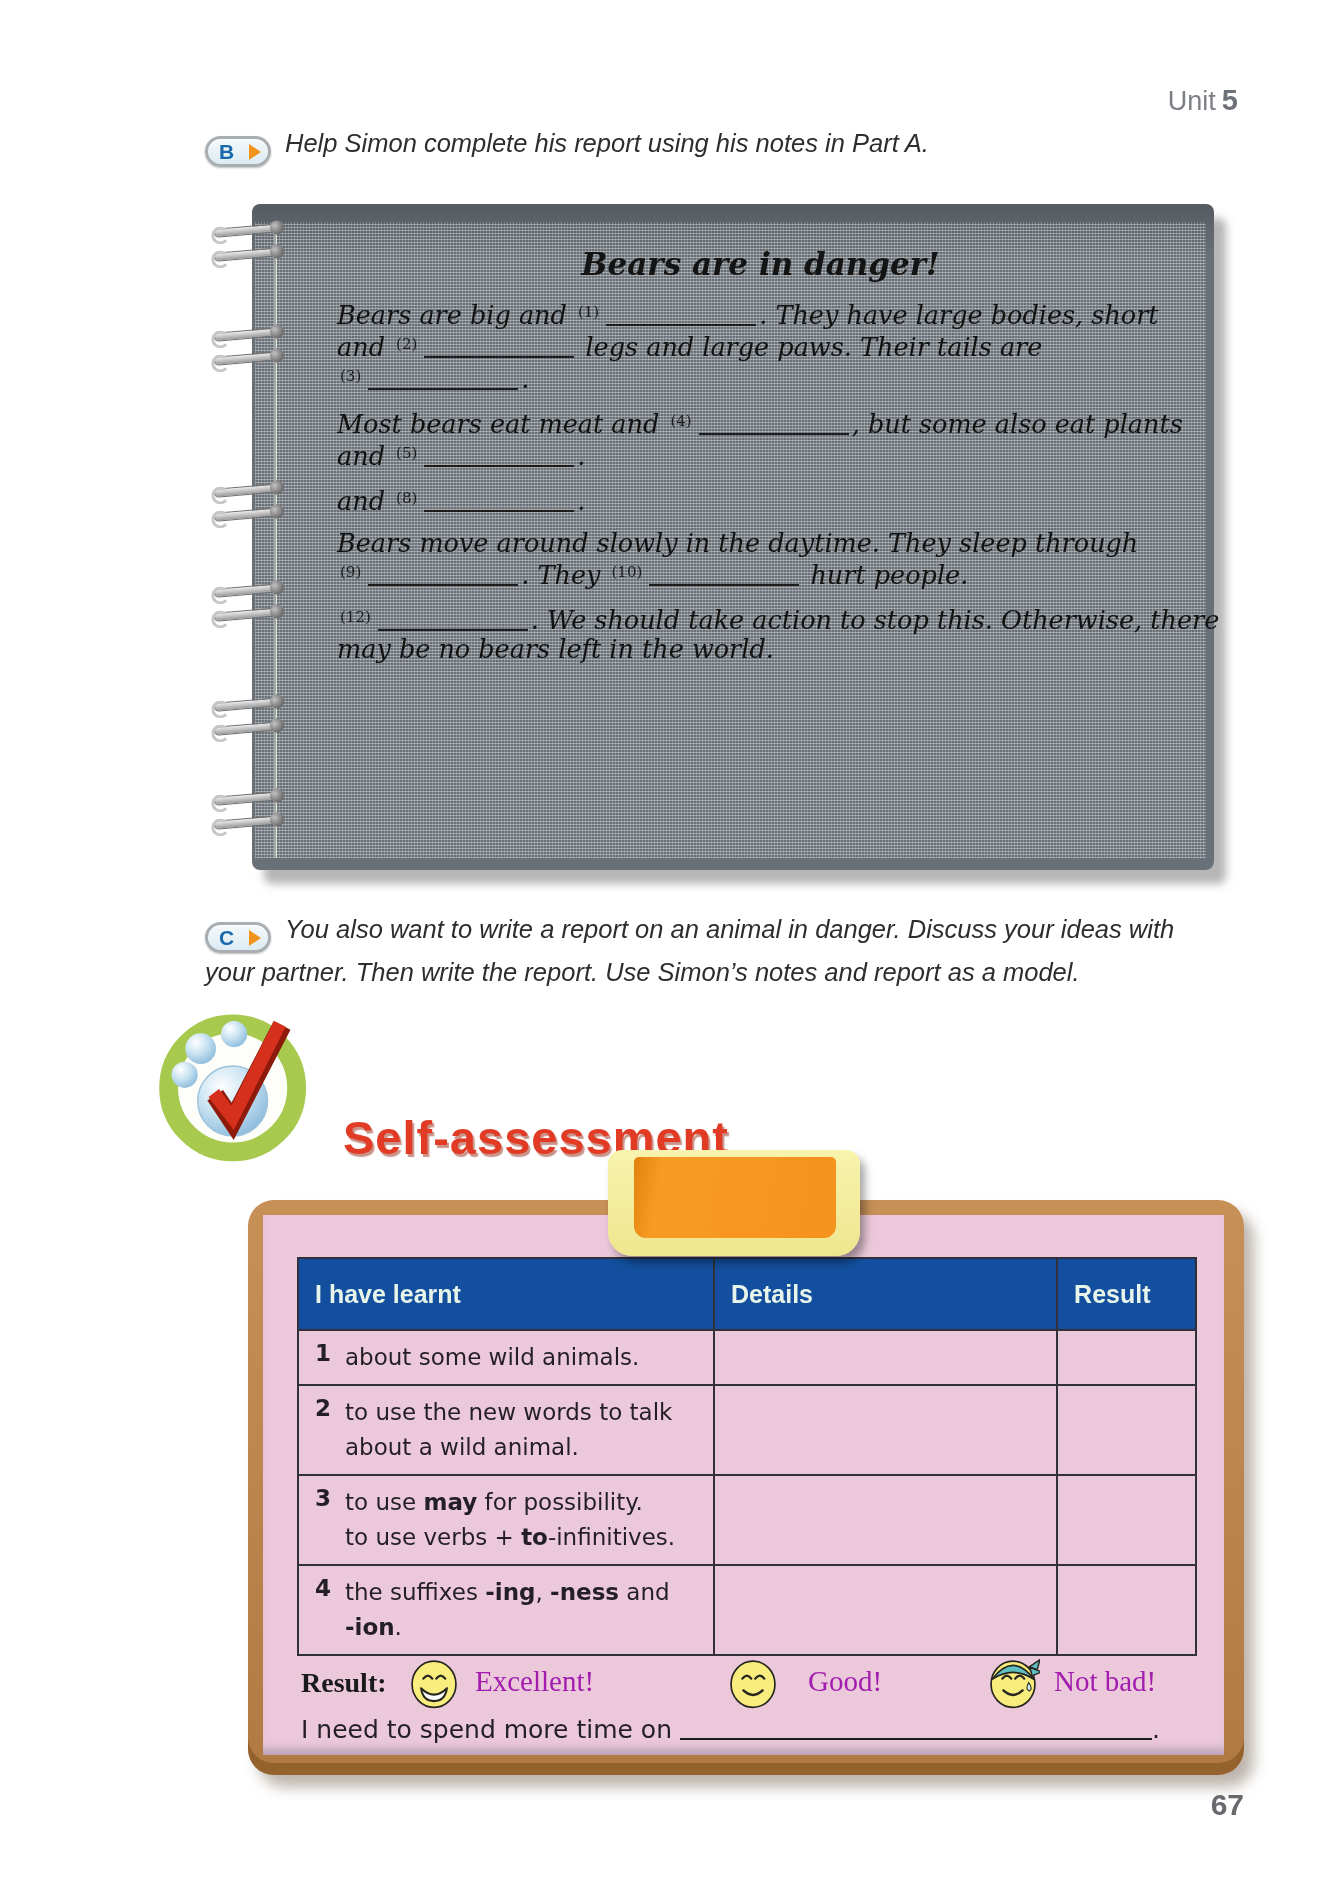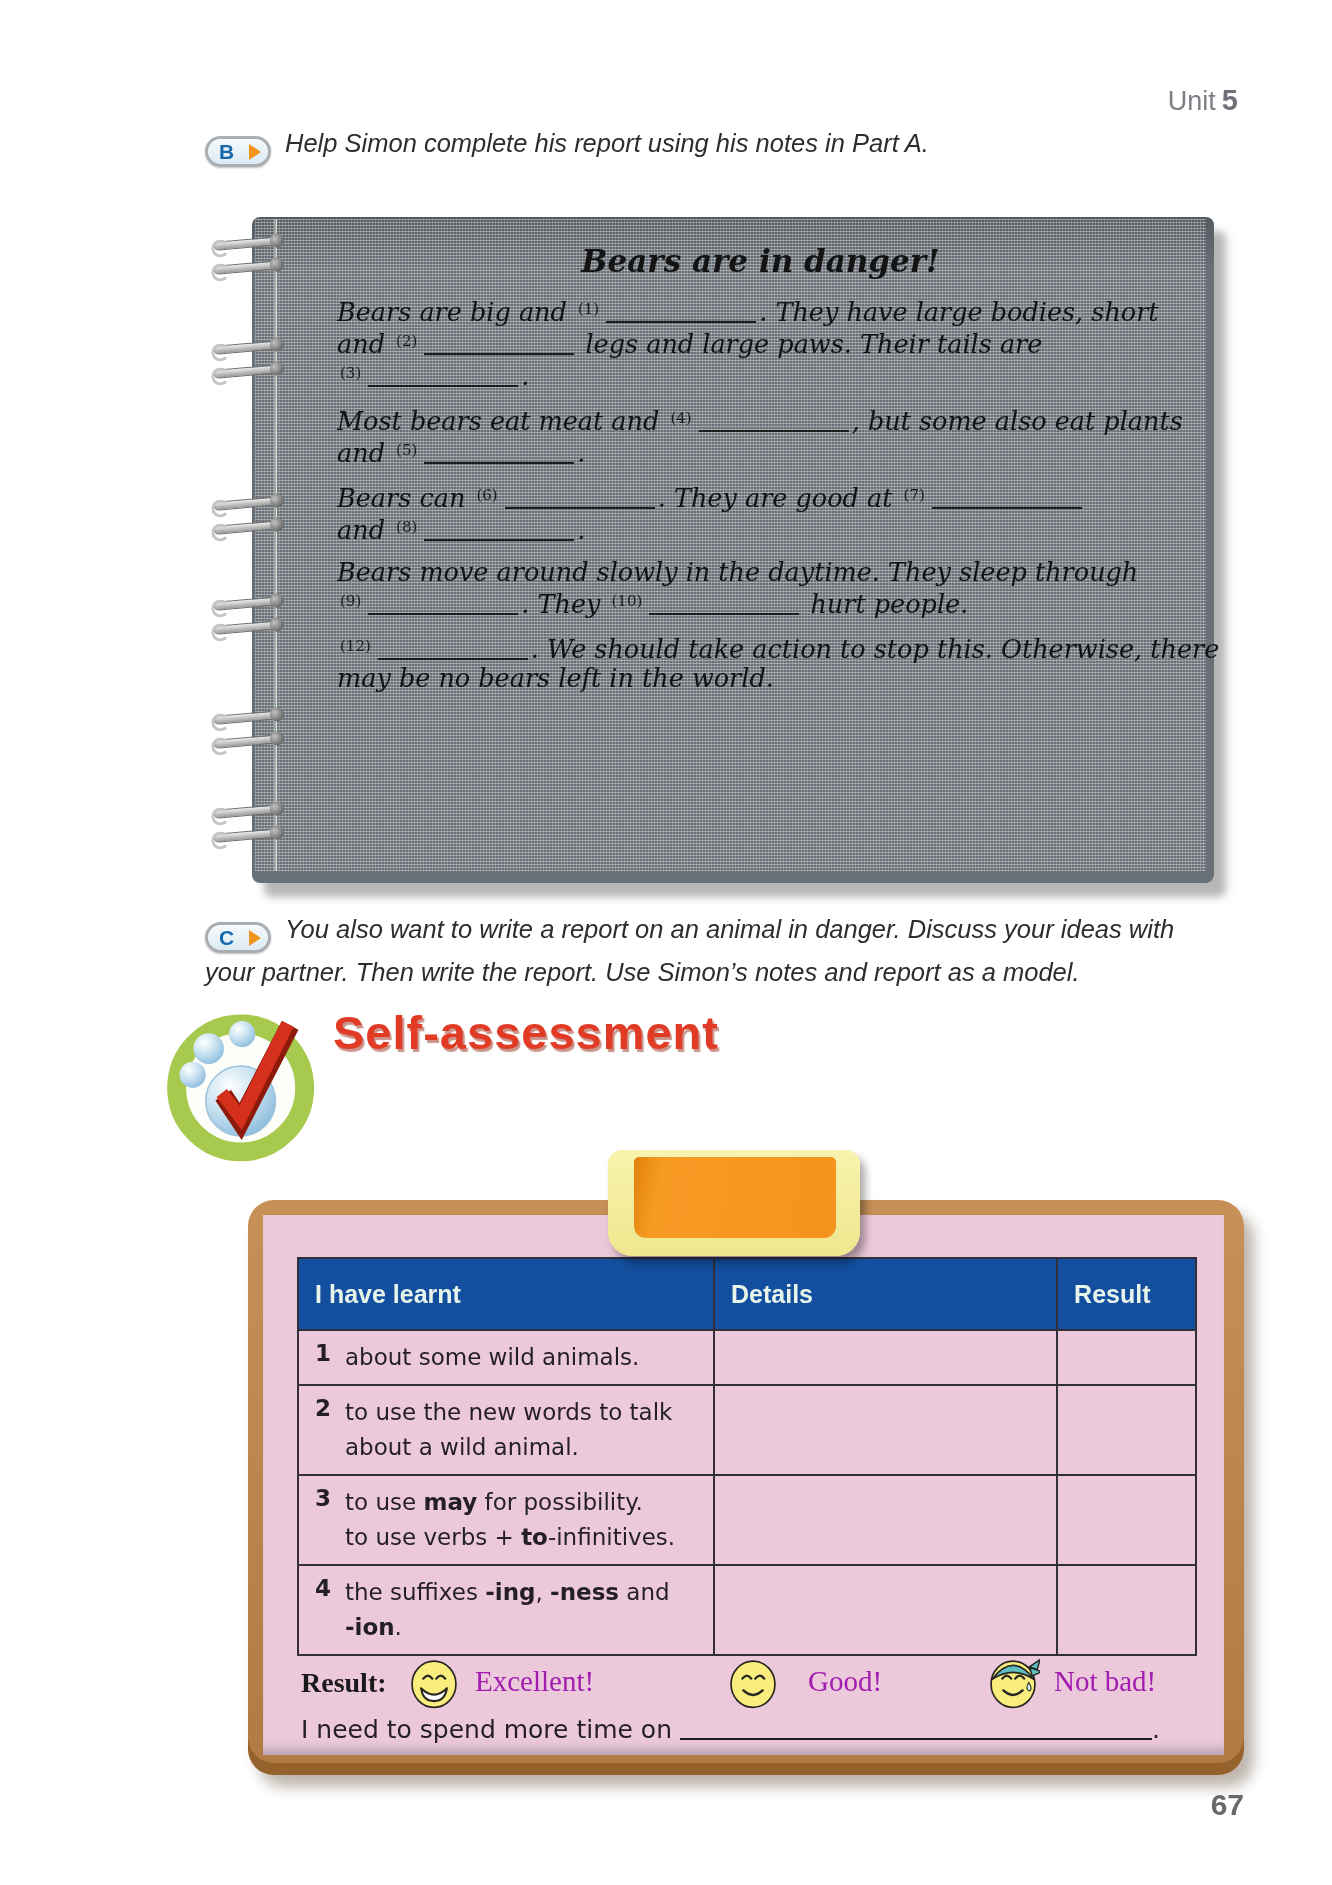--- a/index.html
+++ b/index.html
@@ -17,23 +17,23 @@
   .badge { display:inline-flex; align-items:center; justify-content:space-between;
     width:66px; height:31px; border-radius:16px; padding:0 7px 0 11px; margin-right:14px;
     background:linear-gradient(#f4f9fb,#dcebf3); border:3px solid #a9aeb2;
     box-shadow:inset 0 1px 2px #ffffff, 0 1px 2px rgba(0,0,0,.25);
     font-style:normal; vertical-align:-7px; }
   .badge-letter { font-weight:bold; font-size:21px; color:#1769ac; line-height:1; }
   .badge-arrow { width:0; height:0; border-left:12px solid #f0941e;
     border-top:8px solid transparent; border-bottom:8px solid transparent; }
 
   
-  .notebook { position:absolute; top:217px; left:252px; width:962px; height:666px;
+  .notebook { position:absolute; top:204px; left:252px; width:962px; height:666px;
     background:linear-gradient(#565b62,#6a7078 8%,#6a7078); border-radius:8px;
-    padding:2px 8px 12px 3px;
+    padding:18px 8px 12px 3px;
     box-shadow:12px 14px 8px rgba(110,110,110,.5); }
   .paper { position:relative; width:100%; height:100%;
     background:linear-gradient(#ebf1eb,#e6ede7);
     background-image:
       repeating-linear-gradient(0deg, rgba(255,255,255,.35) 0 1px, rgba(0,0,0,0) 1px 3px),
       repeating-linear-gradient(90deg, rgba(208,219,210,.3) 0 1px, rgba(0,0,0,0) 1px 3px); }
   .spine { position:absolute; top:0; bottom:0; left:19px; width:2px; background:#9fa99f;
     box-shadow:1px 0 0 rgba(255,255,255,.7); }
   .ring { position:absolute; left:-38px; width:68px; height:9px; border-radius:5px;
     background:linear-gradient(#ececec,#989898); border:1px solid #6f6f6f;
@@ -47,21 +47,21 @@
   .nb-body { margin:0 50px 0 82px; font-family:"DejaVu Serif", serif; font-style:italic;
     font-size:25.5px; color:#121212; }
   .nb-par { margin-bottom:13px; }
   .nb-line { line-height:29px; white-space:nowrap; }
   .blank { display:inline-block; white-space:nowrap; margin:0 3px; }
   .blank-num { font-size:15px; font-style:normal; color:#1c1c1c; vertical-align:7px; margin-right:7px; }
   .blank-line { display:inline-block; width:150px; height:24px;
     border-bottom:2px solid #1d1d1d; vertical-align:-2px; }
 
   
-  .sa-header { position:absolute; top:1005px; left:165px; display:flex; align-items:flex-start; gap:8px; }
+  .sa-header { position:absolute; top:1005px; left:157px; display:flex; align-items:flex-end; gap:26px; }
   .sa-icon { width:160px; height:160px; flex:0 0 auto; }
   .sa-title { font-size:47px; font-weight:bold; letter-spacing:1px;
     color:var(--c-title-red,#e23b25); text-shadow:2px 3px 1px rgba(150,40,20,.5); }
 
   
   .clipboard { position:absolute; top:1200px; left:248px; width:996px; height:575px; }
   .board { position:absolute; inset:0; background:linear-gradient(#c69057,#b07a42);
     border-radius:26px;
     box-shadow:inset 0 -12px 0 rgba(125,78,28,.55), 10px 12px 14px rgba(90,70,50,.4); }
   .board-pink { position:absolute; left:15px; top:15px; right:20px; bottom:20px;
@@ -128,21 +128,20 @@
           <div class="nb-par">
             <div class="nb-line"><span class="nb-text">Bears are big and </span><span class="blank"><span class="blank-num">(1)</span><span class="blank-line"></span></span><span class="nb-text">. They have large bodies, short</span></div>
             <div class="nb-line"><span class="nb-text">and </span><span class="blank"><span class="blank-num">(2)</span><span class="blank-line"></span></span><span class="nb-text"> legs and large paws. Their tails are</span></div>
             <div class="nb-line"><span class="blank"><span class="blank-num">(3)</span><span class="blank-line"></span></span><span class="nb-text">.</span></div>
           </div>
           <div class="nb-par">
             <div class="nb-line"><span class="nb-text">Most bears eat meat and </span><span class="blank"><span class="blank-num">(4)</span><span class="blank-line"></span></span><span class="nb-text">, but some also eat plants</span></div>
             <div class="nb-line"><span class="nb-text">and </span><span class="blank"><span class="blank-num">(5)</span><span class="blank-line"></span></span><span class="nb-text">.</span></div>
           </div>
           <div class="nb-par">
-            <div class="nb-line"><span class="nb-text">Bears can </span><span class="blank"><span class="blank-num">(6)</span><span class="blank-line"></span></span><span class="nb-text">. They are good at </span><span class="blank"><span class="blank-num">(7)</span><span class="blank-line"></span></span></div>
             <div class="nb-line"><span class="nb-text">and </span><span class="blank"><span class="blank-num">(8)</span><span class="blank-line"></span></span><span class="nb-text">.</span></div>
           </div>
           <div class="nb-par">
             <div class="nb-line"><span class="nb-text">Bears move around slowly in the daytime. They sleep through</span></div>
             <div class="nb-line"><span class="blank"><span class="blank-num">(9)</span><span class="blank-line"></span></span><span class="nb-text">. They </span><span class="blank"><span class="blank-num">(10)</span><span class="blank-line"></span></span><span class="nb-text"> hurt people.</span></div>
           </div>
           <div class="nb-par">
             <div class="nb-line"><span class="blank"><span class="blank-num">(12)</span><span class="blank-line"></span></span><span class="nb-text">. We should take action to stop this. Otherwise, there</span></div>
             <div class="nb-line"><span class="nb-text">may be no bears left in the world.</span></div>
           </div>

